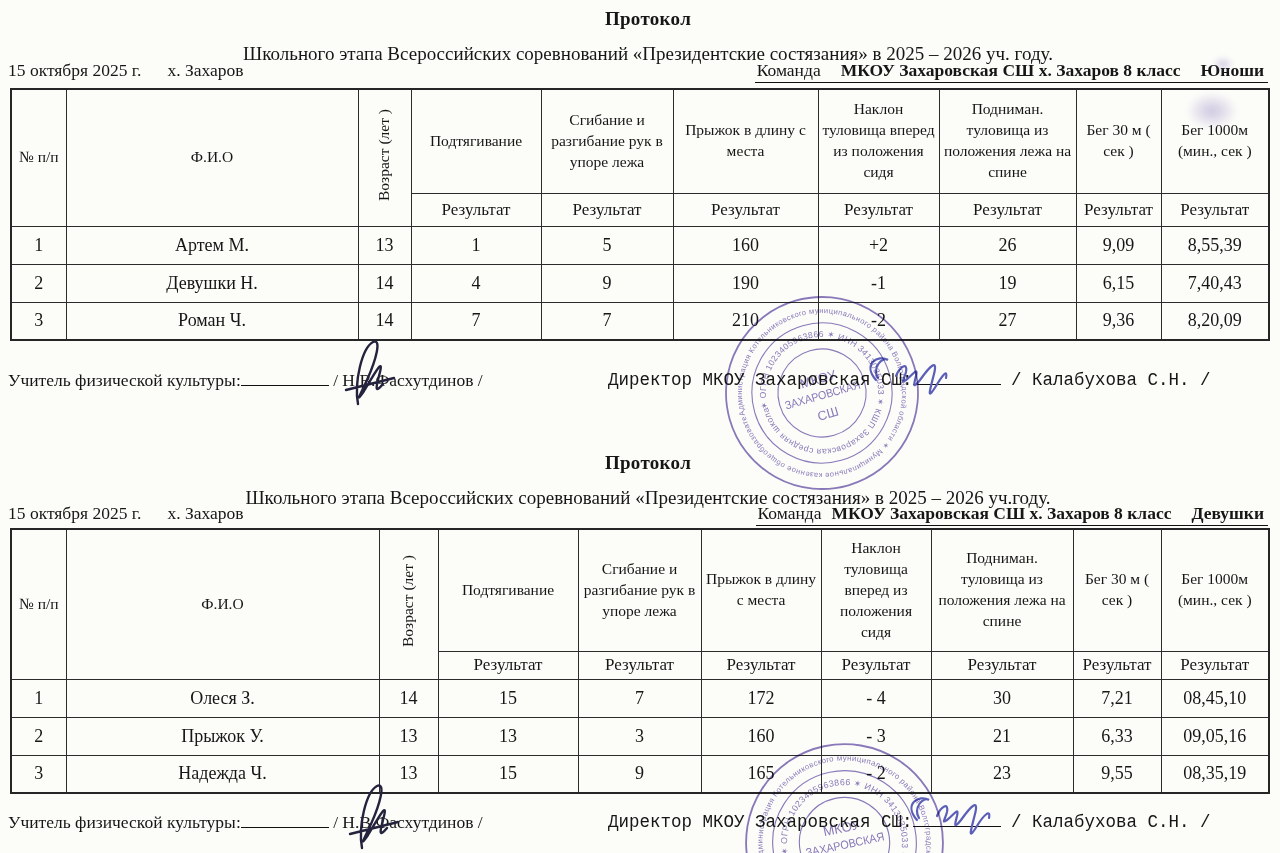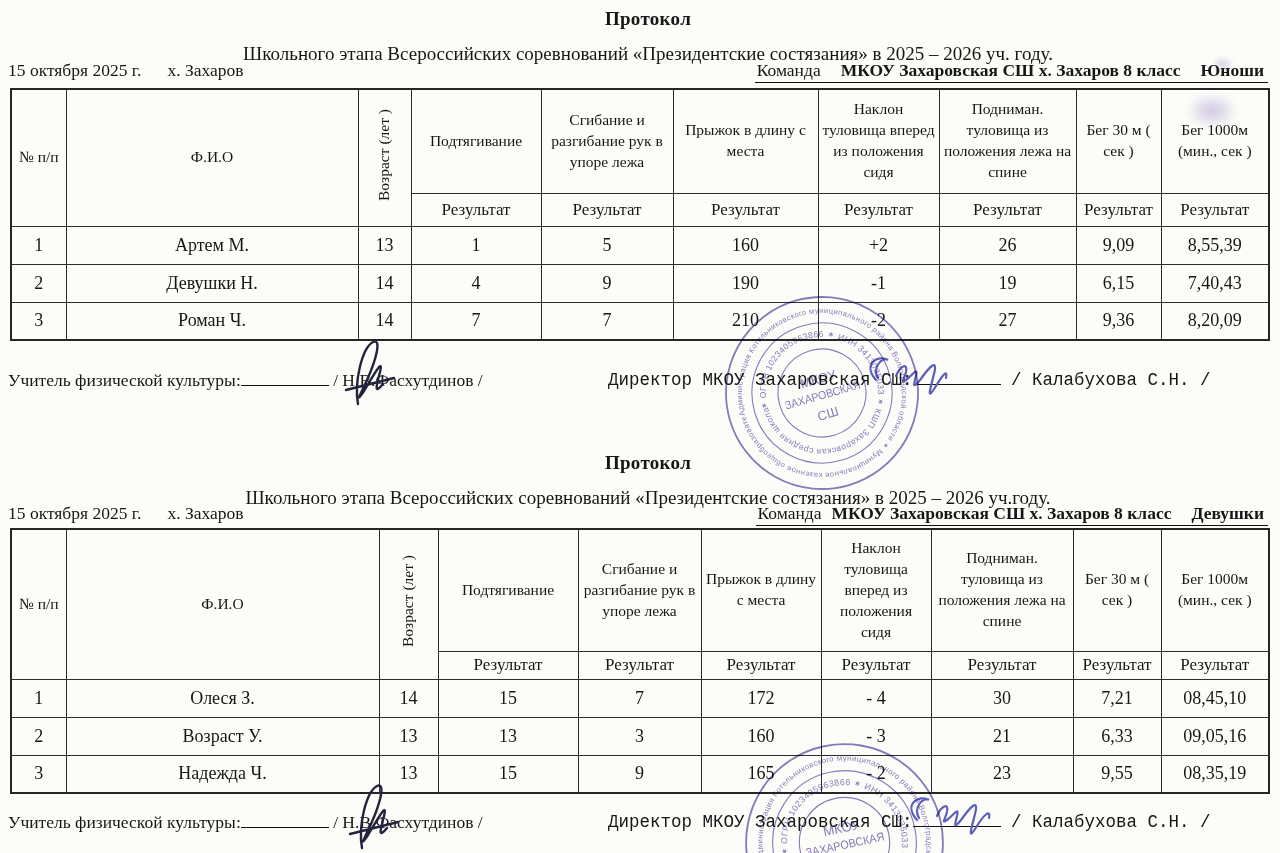--- a/index.html
+++ b/index.html
@@ -200,21 +200,21 @@
       <td>15</td>
       <td>7</td>
       <td>172</td>
       <td>- 4</td>
       <td>30</td>
       <td>7,21</td>
       <td>08,45,10</td>
     </tr>
     <tr class="datarow">
       <td>2</td>
-      <td>Возраст У.</td>
+      <td>Прыжок У.</td>
       <td>13</td>
       <td>13</td>
       <td>3</td>
       <td>160</td>
       <td>- 3</td>
       <td>21</td>
       <td>6,33</td>
       <td>09,05,16</td>
     </tr>
     <tr class="datarow">

